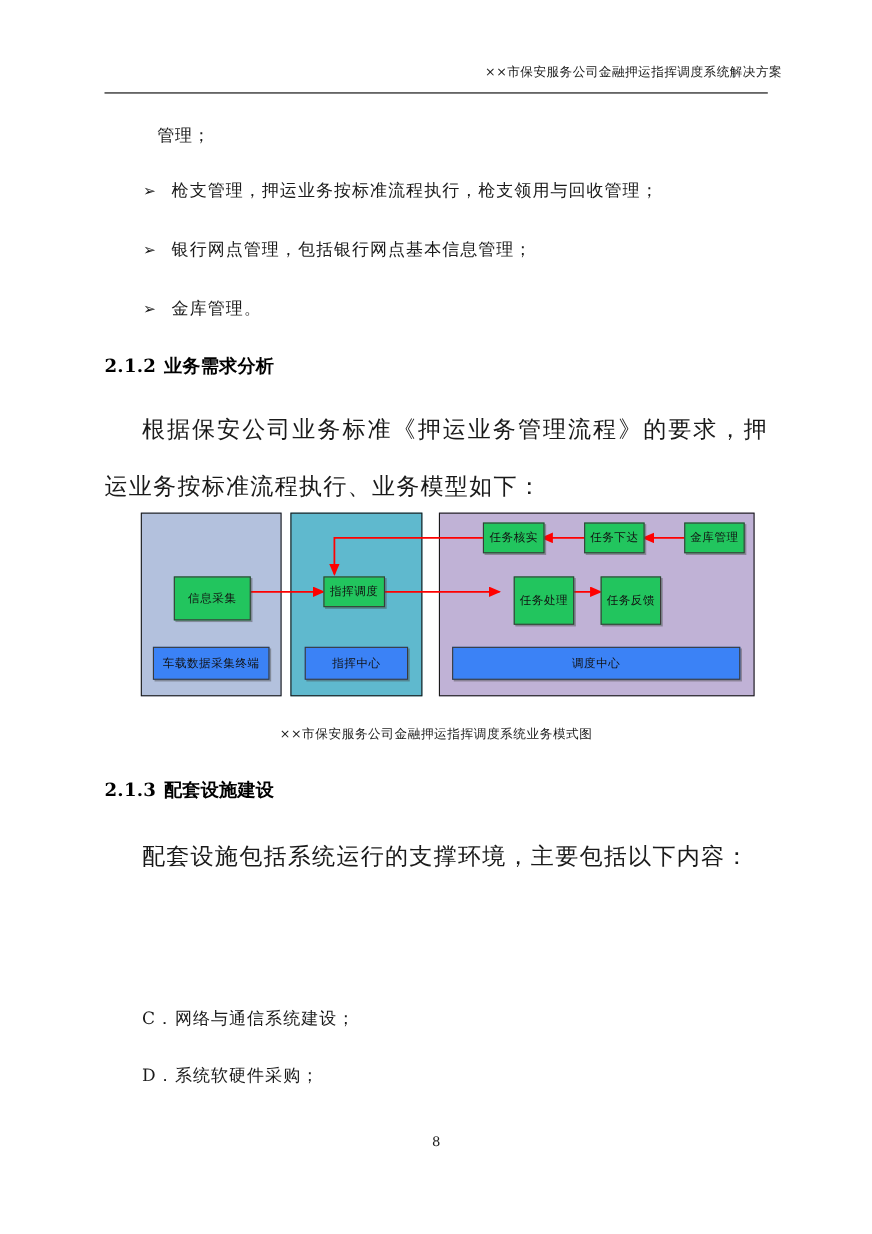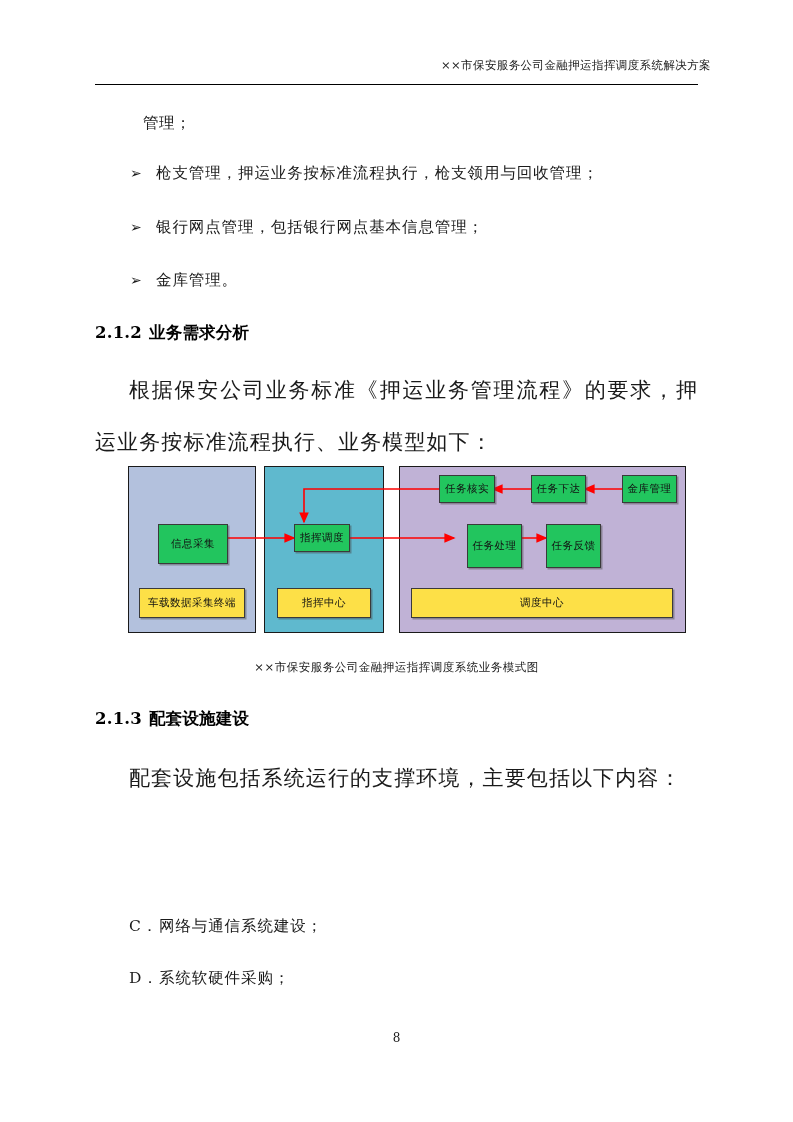--- a/index.html
+++ b/index.html
@@ -146,21 +146,21 @@
     display: flex;
     align-items: center;
     justify-content: center;
     letter-spacing: 0.5px;
     box-sizing: border-box;
     z-index: 3;
     white-space: nowrap;
   }
   .obox {
     position: absolute;
-    background: #fde047;
+    background: #3b82f6;
     border: 1.4px solid #3a3a3a;
     box-shadow: 1.5px 1.5px 0 rgba(70,70,70,0.45);
     font-family: "DejaVu Serif", "Liberation Serif", serif;
     font-size: 10.5px;
     color: #111111;
     display: flex;
     align-items: center;
     justify-content: center;
     letter-spacing: 0.5px;
     box-sizing: border-box;

